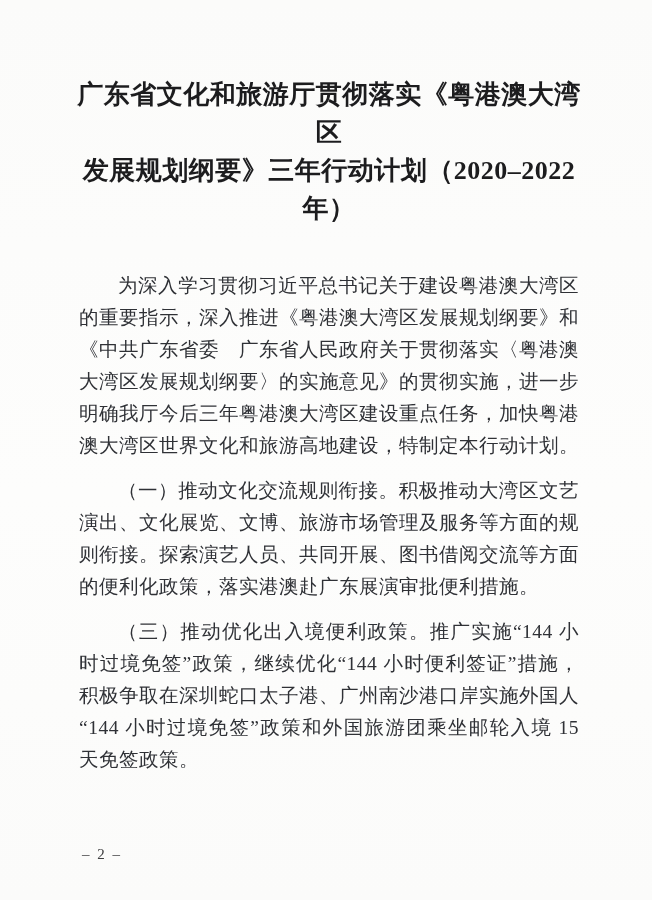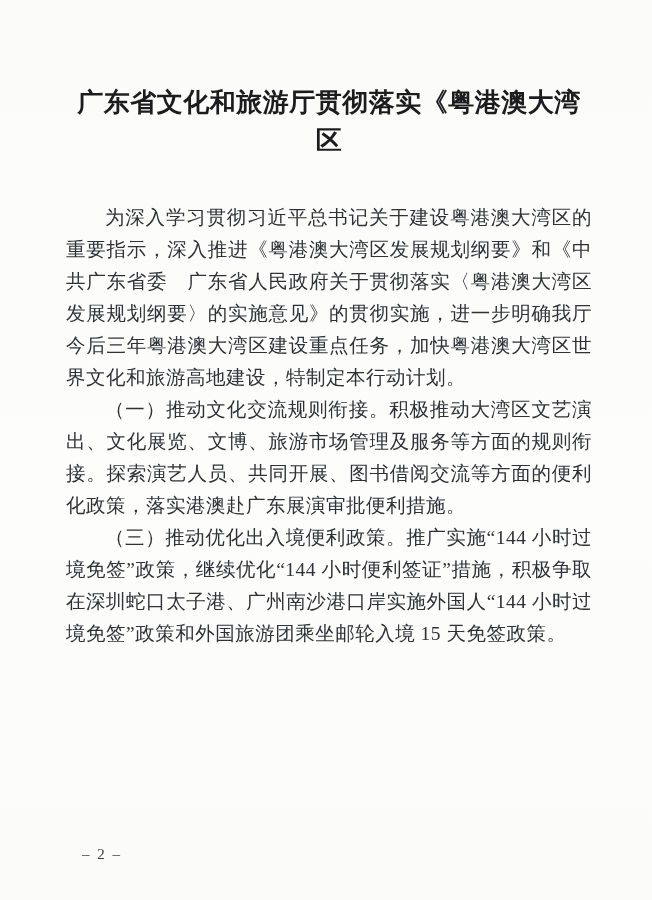--- a/index.html
+++ b/index.html
@@ -12,38 +12,38 @@
     width: 652px;
     height: 900px;
     margin: 0;
     box-sizing: border-box;
     padding: 76px 60px 0 66px;
     background: linear-gradient(180deg, #fbfbfa 0%, #fdfdfc 55%, #fbfbfa 100%);
     overflow: hidden;
     font-family: "Liberation Serif", "DejaVu Serif", serif;
   }
   .title {
-    margin: 8px 0 42px 0;
+    margin: 0 0 42px 0;
     text-align: center;
     font-size: 26px;
     line-height: 38px;
     font-weight: 700;
     color: #1c1c1e;
     letter-spacing: 0.5px;
   }
   .title-line { display: block; }
   .body-text {
     font-size: 19.5px;
     line-height: 32px;
     color: #2f3136;
     text-align: justify;
     letter-spacing: 0.5px;
   }
   .para {
-    margin: 0;
+    margin: 13px;
     text-indent: 2em;
   }
   .section-heading {
     font-weight: 700;
     font-family: "Liberation Sans", "DejaVu Sans", sans-serif;
     color: #1d1d20;
     letter-spacing: 0.2px;
   }
   .page-number {
     position: absolute;
@@ -55,20 +55,21 @@
     font-family: "Liberation Serif", "DejaVu Serif", serif;
   }
 </style>
 </head>
 <body>
 
 <div class="page">
 
   <h1 class="title">
     <span class="title-line">广东省文化和旅游厅贯彻落实《粤港澳大湾区</span>
+    <span class="title-line">发展规划纲要》三年行动计划（2020–2022 年）</span>
   </h1>
 
   <div class="body-text">
     <p class="para">为深入学习贯彻习近平总书记关于建设粤港澳大湾区的重要指示，深入推进《粤港澳大湾区发展规划纲要》和《中共广东省委　广东省人民政府关于贯彻落实〈粤港澳大湾区发展规划纲要〉的实施意见》的贯彻实施，进一步明确我厅今后三年粤港澳大湾区建设重点任务，加快粤港澳大湾区世界文化和旅游高地建设，特制定本行动计划。</p>
     <p class="para">（一）推动文化交流规则衔接。积极推动大湾区文艺演出、文化展览、文博、旅游市场管理及服务等方面的规则衔接。探索演艺人员、共同开展、图书借阅交流等方面的便利化政策，落实港澳赴广东展演审批便利措施。</p>
     <p class="para">（三）推动优化出入境便利政策。推广实施“144 小时过境免签”政策，继续优化“144 小时便利签证”措施，积极争取在深圳蛇口太子港、广州南沙港口岸实施外国人“144 小时过境免签”政策和外国旅游团乘坐邮轮入境 15 天免签政策。</p>
   </div>
 
   <div class="page-number">– 2 –</div>
 

